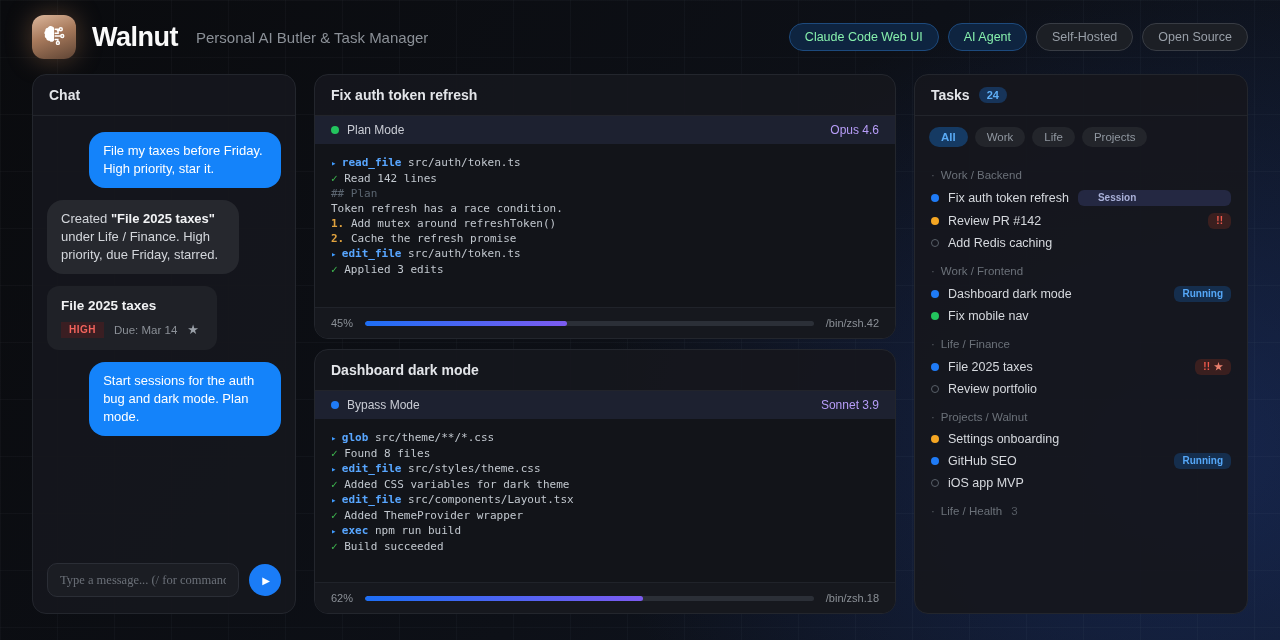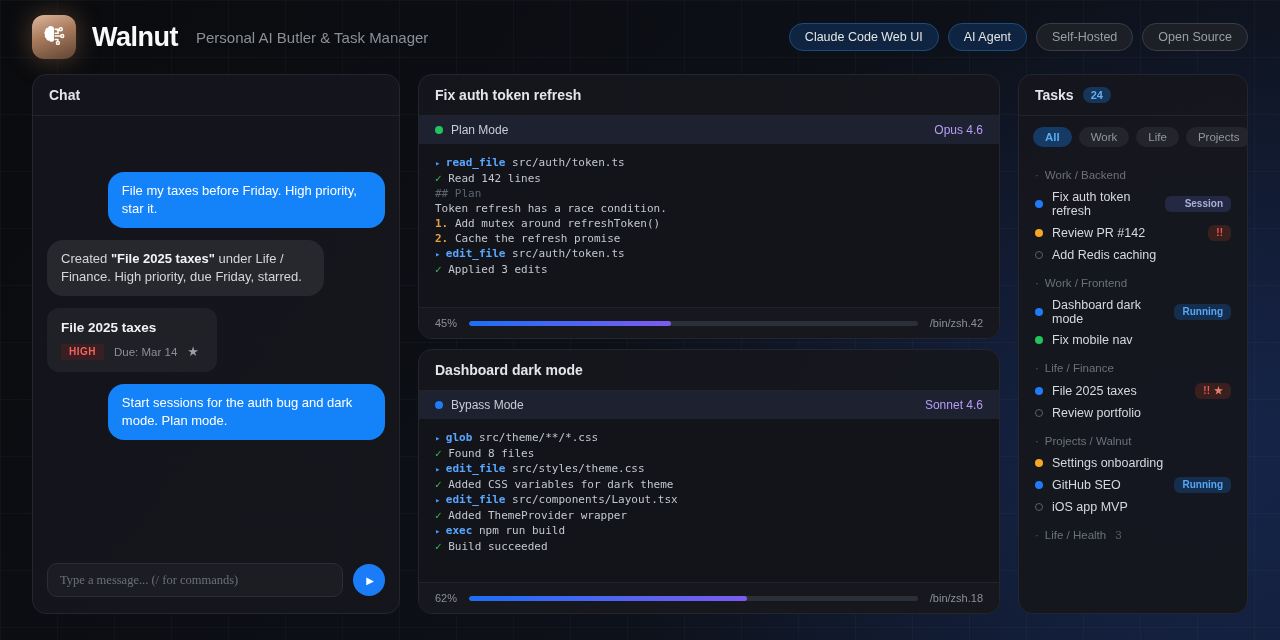--- a/index.html
+++ b/index.html
@@ -20,31 +20,31 @@
   .logo {
     width:44px; height:44px; border-radius:12px; flex:none;
     background:linear-gradient(160deg,#dcb79c 0%,#a87a5c 45%,#5e4434 100%);
     box-shadow:0 0 26px rgba(216,150,96,0.35);
     display:flex; align-items:center; justify-content:center;
   }
   .app-title { font-size:27px; font-weight:800; color:#fafafa; margin-left:16px; letter-spacing:-0.5px; }
   .app-subtitle { font-size:15px; color:#8b9097; margin-left:18px; }
   .hbadges { margin-left:auto; display:flex; gap:9px; }
   .hbadge { font-size:12.5px; padding:6px 15px; border-radius:999px; white-space:nowrap; cursor:pointer; }
-  .hbadge.blue { color:#e5e5e5; background:#0e2440; border:1px solid #1d4a7d; }
+  .hbadge.blue { color:#86efac; background:#0e2440; border:1px solid #1d4a7d; }
   .hbadge.gray { color:#989fa8; background:#1c1f25; border:1px solid #383c44; }
   
   .main { display:flex; gap:18px; padding:0 32px; height:540px; }
   .panel {
     background:rgba(21,23,29,0.93); border:1px solid #23262d; border-radius:14px;
     display:flex; flex-direction:column; min-height:0; overflow:hidden;
   }
   .panel-h { padding:12px 16px; font-size:14px; font-weight:700; color:#e3e5e9; border-bottom:1px solid #22242b; display:flex; align-items:center; gap:9px; flex:none; }
   
-  .chat { width:368px; flex:none;gap:40px; }
+  .chat { width:264px; flex:none; }
   .msgs { flex:1; min-height:0; overflow:hidden; display:flex; flex-direction:column; gap:12px; padding:16px 14px; }
   .msg { font-size:13px; line-height:1.38; padding:10px 14px; border-radius:16px; max-width:82%; }
   .msg.user { background:#1483fa; color:#ffffff; align-self:flex-end; }
   .msg.assistant { background:#26282e; color:#d3d6db; align-self:flex-start; }
   .msg b { color:#f2f3f5; }
   .task-card { background:#1f2127; border-radius:12px; padding:12px 14px; align-self:flex-start; min-width:170px; }
   .task-card-title { font-size:13.5px; font-weight:700; color:#f0f1f3; margin-bottom:9px; }
   .task-card-meta { display:flex; align-items:center; gap:10px; }
   .prio { font-size:10px; font-weight:700; letter-spacing:.5px; color:#f2635c; background:#3a1e22; padding:2.5px 8px; border-radius:0; }
   .due { font-size:11.5px; color:#8b9097; }
@@ -174,21 +174,21 @@
         </div>
         <span class="shell s-shell">/bin/zsh.42</span>
       </div>
     </div>
 
     <div class="panel session">
       <div class="panel-h s-title">Dashboard dark mode</div>
       <div class="mode-bar">
         <span class="dot s-dot blue"></span>
         <span class="s-mode">Bypass Mode</span>
-        <span class="model s-model">Sonnet 4.6</span>
+        <span class="model s-model">Sonnet 3.9</span>
       </div>
       <div class="term s-term">
           <div class="tl"><span class="arr">▸ </span><span class="cmd">glob</span><span> src/theme/**/*.css</span></div>
           <div class="tl"><span class="chk">✓ </span><span>Found 8 files</span></div>
           <div class="tl"><span class="arr">▸ </span><span class="cmd">edit_file</span><span> src/styles/theme.css</span></div>
           <div class="tl"><span class="chk">✓ </span><span>Added CSS variables for dark theme</span></div>
           <div class="tl"><span class="arr">▸ </span><span class="cmd">edit_file</span><span> src/components/Layout.tsx</span></div>
           <div class="tl"><span class="chk">✓ </span><span>Added ThemeProvider wrapper</span></div>
           <div class="tl"><span class="arr">▸ </span><span class="cmd">exec</span><span> npm run build</span></div>
           <div class="tl"><span class="chk">✓ </span><span>Build succeeded</span></div>

